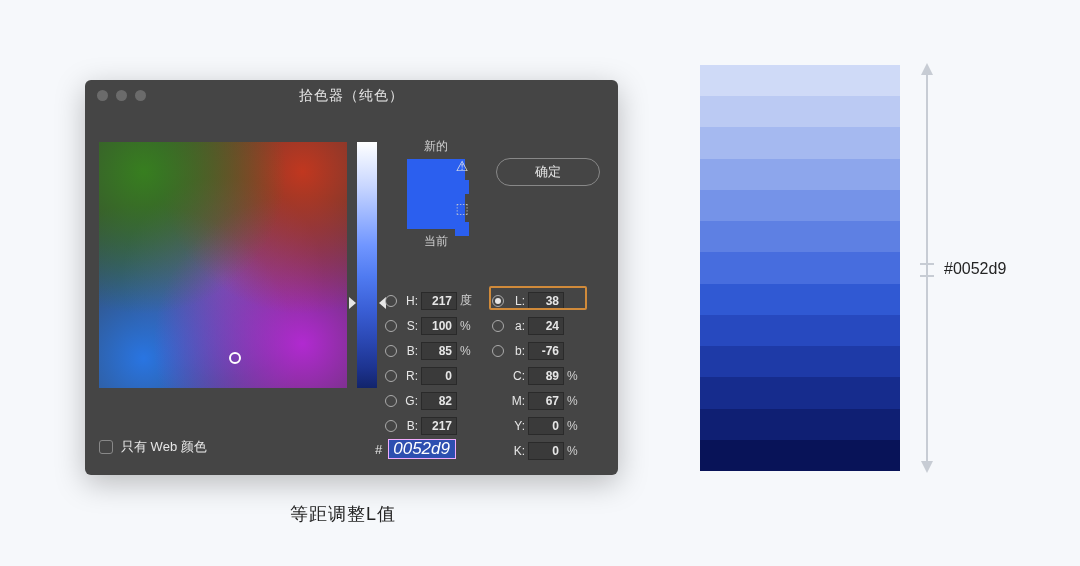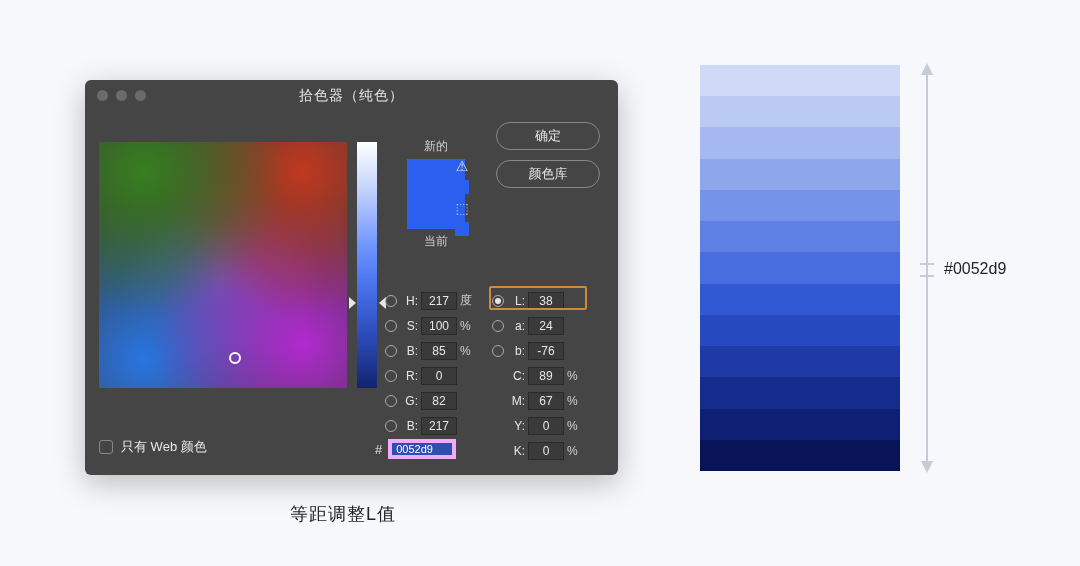--- a/index.html
+++ b/index.html
@@ -149,20 +149,21 @@
   height: 28px;
   border: 1px solid #888;
   border-radius: 14px;
   background: transparent;
   color: #e6e6e6;
   font-size: 13px;
   cursor: pointer;
   display: flex;
   align-items: center;
   justify-content: center;
+  margin-top: 36px;
 }
 
 
 .grid {
   position: absolute;
   left: 300px;
   top: 176px;
   width: 214px;
 }
 .row {
@@ -190,21 +191,22 @@
 .radio-spacer { width: 12px; flex-shrink: 0; }
 .lbl { width: 18px; text-align: right; color: #e6e6e6; font-size: 12px; }
 .field {
   width: 36px;
   height: 18px;
   background: #3a3a3a;
   border: 1px solid #2a2a2a;
   color: #e6e6e6;
   font-size: 12px;
   padding: 0 4px;
-  text-align: center;
+  text-align: right;
+  font-weight: bold;
 }
 .unit { width: 16px; font-size: 12px; color: #cfcfcf; text-align: left; }
 .gap { width: 10px; }
 .highlight-frame {
   position: absolute;
   left: 404px;
   top: 174px;
   width: 98px;
   height: 24px;
   border: 2px solid #d08a3a;
@@ -219,24 +221,25 @@
   top: 327px;
   display: flex;
   align-items: center;
   gap: 6px;
 }
 .hash { color: #e6e6e6; font-size: 13px; }
 .hexfield {
   width: 68px;
   height: 20px;
   background: #3a3a3a;
-  border: 4px solid #f0abfc;
+  border: 1px solid #f0abfc;
   color: #d6e4ff;
-  font-size: 11px;
+  font-size: 17px;
   padding: 0 4px;
+  font-style: italic;
 }
 .hexfield.sel { background: #2d4fb0; color: #fff; }
 
 
 .webonly {
   position: absolute;
   left: 14px;
   top: 326px;
   display: flex;
   align-items: center;
@@ -346,21 +349,20 @@
     </div>
     <div class="warn-col">
       <span class="warn-tri">⚠</span>
       <span class="mini-sw"></span>
       <span class="cube-icon">⬚</span>
       <span class="mini-sw"></span>
     </div>
 
     <div class="pill-col">
       <button class="pill">确定</button>
-      <button class="pill">颜色库</button>
     </div>
 
     <div class="grid">
 
       <div class="row">
         <span class="radio"></span>
         <span class="lbl">H:</span>
         <input class="field" value="217" style="">
         <span class="unit">度</span>
         <span class="gap"></span>

